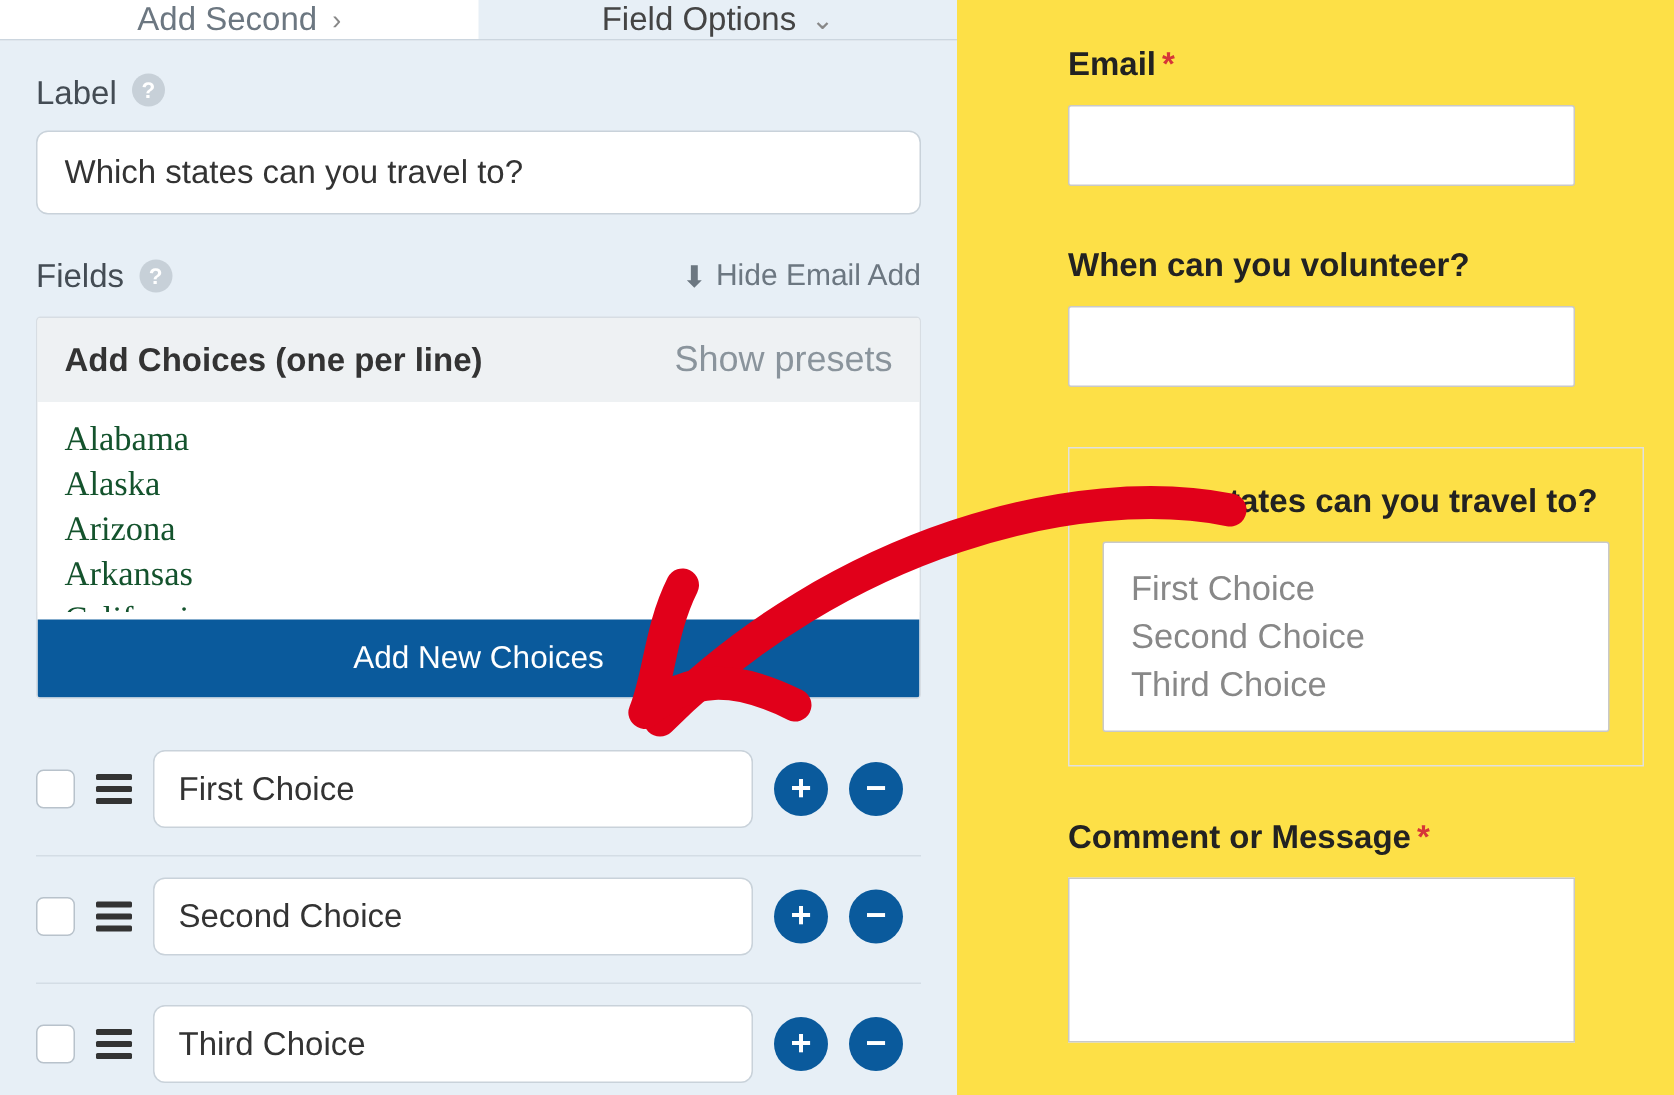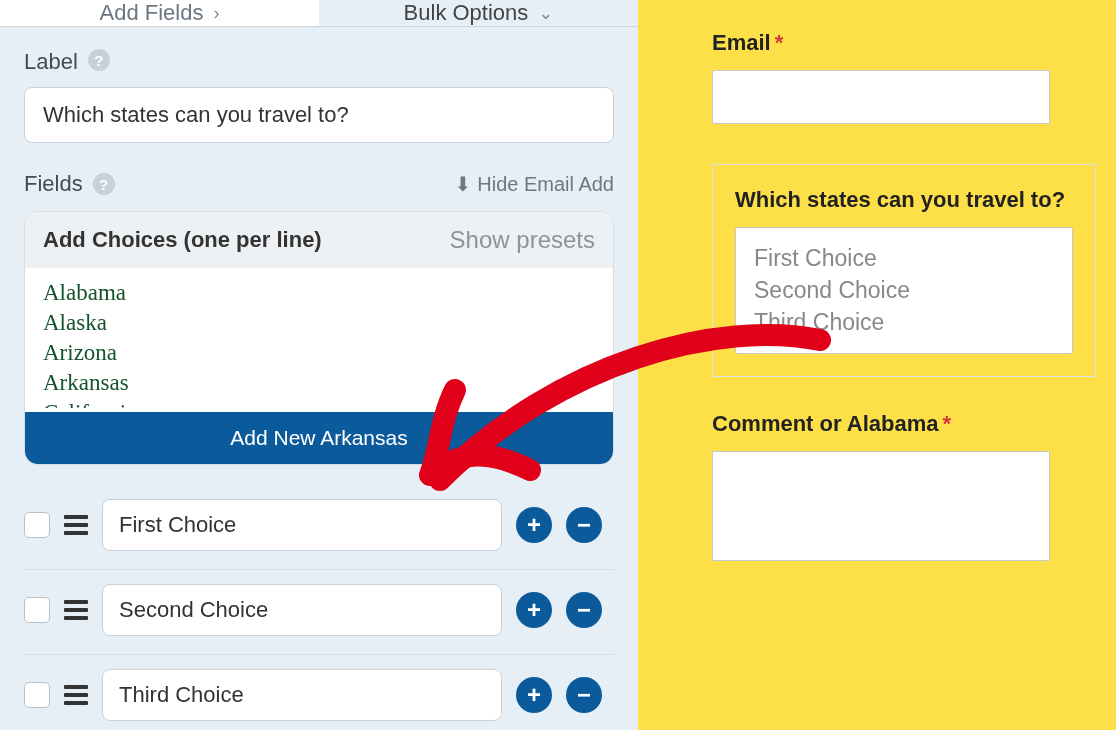--- a/index.html
+++ b/index.html
@@ -97,21 +97,21 @@
   .hide-bulk {
     color: #6c7781;
     font-size: 20px;
     display: flex;
     align-items: center;
     gap: 6px;
     cursor: pointer;
   }
   .bulk-box {
     border: 1px solid #d7dde3;
-    border-radius: 14px;
+    border-radius: 3px;
     overflow: hidden;
     margin-bottom: 4px;
     background: #fff;
   }
   .bulk-head {
     background: #eef1f3;
     padding: 14px 18px;
     display: flex;
     justify-content: space-between;
     align-items: center;
@@ -265,25 +265,25 @@
     pointer-events: none;
   }
 </style>
 </head>
 <body>
 
 <div class="stage">
   <div class="left-panel">
     <div class="tabs">
       <div class="tab">
-        <span>Add Fields</span>
+        <span>Add Second</span>
         <span class="chev">›</span>
       </div>
       <div class="tab active">
-        <span>Bulk Options</span>
+        <span>Field Options</span>
         <span class="chev">⌄</span>
       </div>
     </div>
 
     <div class="panel-body">
       <div class="section-label">
         <span>Label</span>
         <span class="help-icon">?</span>
       </div>
       <input class="label-input" value="Which states can you travel to?" style="">
@@ -302,21 +302,21 @@
       <div class="bulk-box">
         <div class="bulk-head">
           <span class="bulk-title">Add Choices (one per line)</span>
           <span class="show-presets">Show presets</span>
         </div>
         <textarea class="bulk-textarea" style="">Alabama
 Alaska
 Arizona
 Arkansas
 California</textarea>
-        <div class="add-new-choices">Add New Arkansas</div>
+        <div class="add-new-choices">Add New Choices</div>
       </div>
 
       <div class="choice-rows">
         <div class="choice-row">
           <div class="cb"></div>
           <div class="drag-handle">
               <span></span>
               <span></span>
               <span></span>
             </div>
@@ -354,35 +354,41 @@
 
   <div class="right-panel">
     <div class="form-field">
       <div class="field-label">
         <span>Email</span>
         <span class="req">*</span>
       </div>
       <div class="text-input"></div>
     </div>
 
+    <div class="form-field">
+      <div class="field-label">
+        <span>When can you volunteer?</span>
+      </div>
+      <div class="text-input"></div>
+    </div>
 
     <div class="preview-group">
       <div class="field-label">
         <span>Which states can you travel to?</span>
       </div>
       <div class="select-box">
         <div>First Choice</div>
         <div>Second Choice</div>
         <div>Third Choice</div>
       </div>
     </div>
 
     <div class="form-field">
       <div class="field-label">
-        <span>Comment or Alabama</span>
+        <span>Comment or Message</span>
         <span class="req">*</span>
       </div>
       <div class="textarea-big"></div>
     </div>
   </div>
 
   <svg class="arrow-svg" viewBox="0 0 440 260">
     <path d="M 420 40 C 320 20, 160 60, 40 180" stroke="#e1001a" stroke-width="22" fill="none" stroke-linecap="round"></path>
     <path d="M 130 170 C 90 150, 60 150, 30 175 C 40 150, 40 120, 55 90" stroke="#e1001a" stroke-width="22" fill="none" stroke-linecap="round" stroke-linejoin="round"></path>
   </svg>

